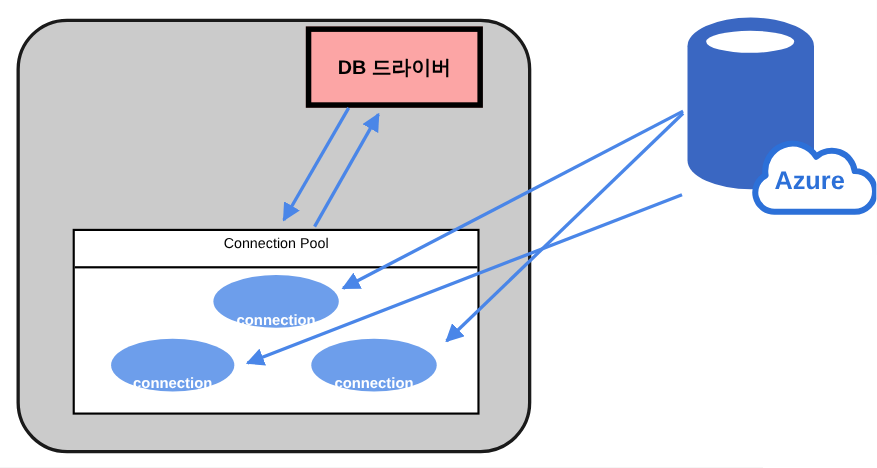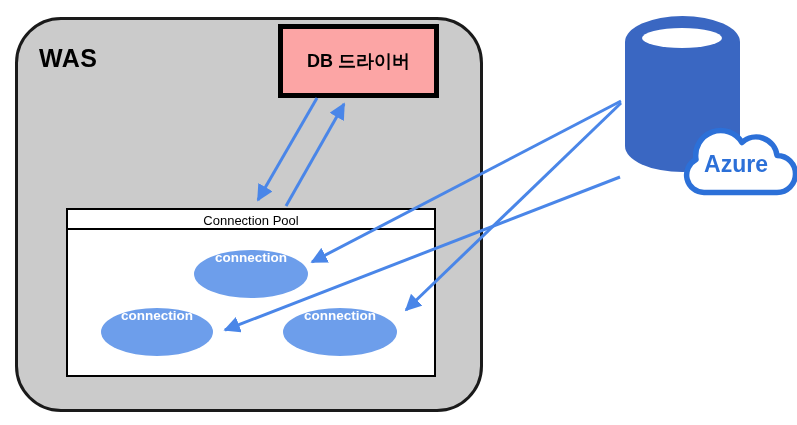--- a/index.html
+++ b/index.html
@@ -43,36 +43,36 @@
   }
 
   
   .pool-box {
     left: 66px; top: 208px;
     width: 370px; height: 169px;
     background: #ffffff;
     border: 2px solid #000000;
   }
   .pool-header {
-    height: 20px;
+    height: 34px;
     line-height: 21px;
     text-align: center;
     border-bottom: 2px solid #000000;
     font-size: 13px;
     color: #000000;
   }
 
   
   .conn {
     border-radius: 50%;
     background: #6d9eeb;
     color: #ffffff;
     font-size: 13.5px;
     font-weight: bold;
-    display: flex; align-items: flex-start; justify-content: center;
+    display: flex; align-items: flex-end; justify-content: center;
   }
   .conn-1 { left: 194px; top: 250px; width: 114px; height: 48px; }
   .conn-2 { left: 101px; top: 308px; width: 112px; height: 48px; }
   .conn-3 { left: 283px; top: 308px; width: 114px; height: 48px; }
 
   
   .sql-label {
     left: 625px; top: 77px;
     width: 115px;
     text-align: center;
@@ -96,21 +96,20 @@
     width: 797px; height: 425px;
     pointer-events: none;
   }
 </style>
 </head>
 <body>
 
 <div class="canvas">
 
   <div class="abs was-box"></div>
-  <div class="abs was-label">WAS</div>
 
   <div class="abs pool-box">
     <div class="pool-header">Connection Pool</div>
   </div>
 
   <div class="abs conn conn-1">
     <span>connection</span>
   </div>
   <div class="abs conn conn-2">
     <span>connection</span>

